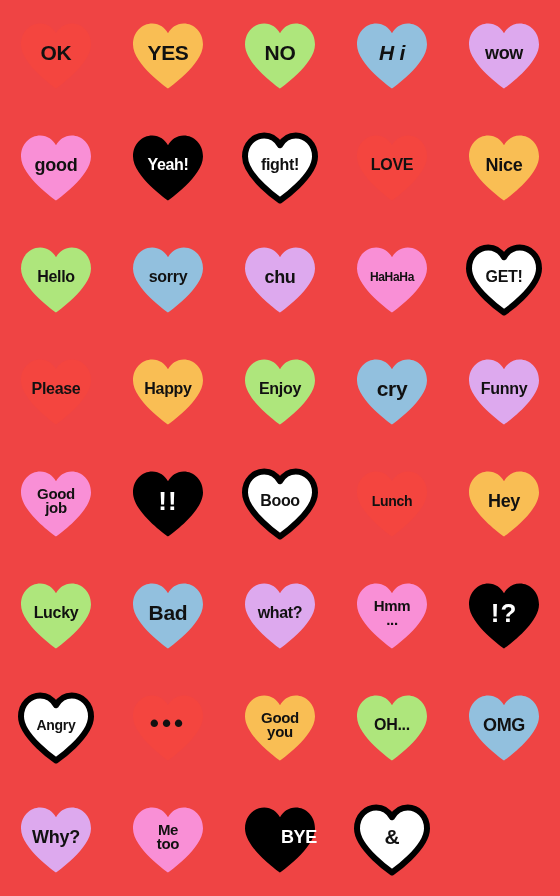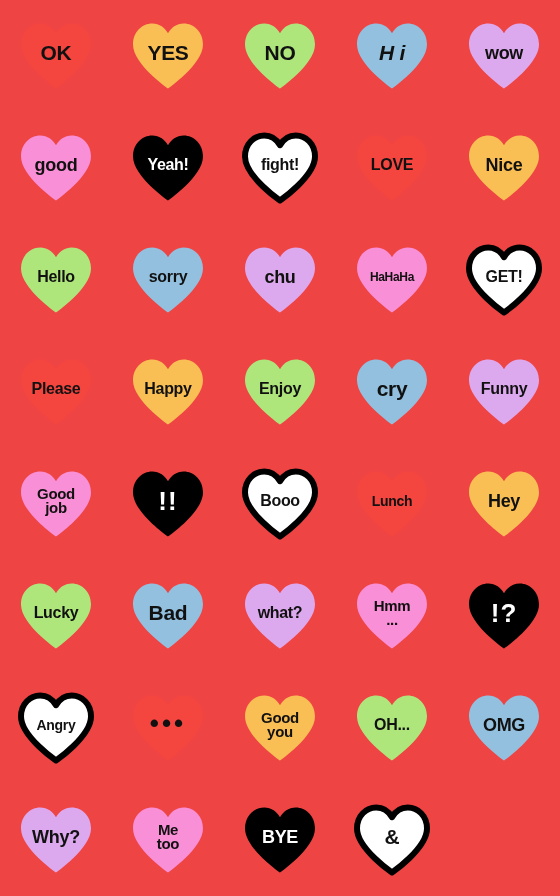--- a/index.html
+++ b/index.html
@@ -382,21 +382,21 @@
         </svg>
         <div class="heart-label fs-two txt-dark" style="color: rgb(17, 17, 17);">Me
 too</div>
       </div>
     </div>
     <div class="sticker-cell">
       <div class="heart-wrap">
         <svg class="heart-svg" viewBox="0 0 78 72">
           <path d="M39 68.5 C 39 68.5, 4 44.5, 4 24.5 C 4 11.8, 13.2 3.5, 23.2 3.5 C 30.6 3.5, 35.9 7.8, 39 13.2 C 42.1 7.8, 47.4 3.5, 54.8 3.5 C 64.8 3.5, 74 11.8, 74 24.5 C 74 44.5, 39 68.5, 39 68.5 Z" fill="#000000"></path>
         </svg>
-        <div class="heart-label fs-lg txt-light" style="color: rgb(255, 255, 255);">BYE</div>
+        <div class="heart-label fs-lg txt-light" style="color: rgb(255, 255, 255); text-align: right;">BYE</div>
       </div>
     </div>
     <div class="sticker-cell">
       <div class="heart-wrap">
         <svg class="heart-svg" viewBox="0 0 78 72">
           <path d="M39 68.5 C 39 68.5, 4 44.5, 4 24.5 C 4 11.8, 13.2 3.5, 23.2 3.5 C 30.6 3.5, 35.9 7.8, 39 13.2 C 42.1 7.8, 47.4 3.5, 54.8 3.5 C 64.8 3.5, 74 11.8, 74 24.5 C 74 44.5, 39 68.5, 39 68.5 Z" fill="#ffffff" stroke="#000000" stroke-width="6" stroke-linejoin="round"></path>
         </svg>
         <div class="heart-label fs-xl txt-dark" style="color: rgb(17, 17, 17);">&amp;</div>
       </div>
     </div>

